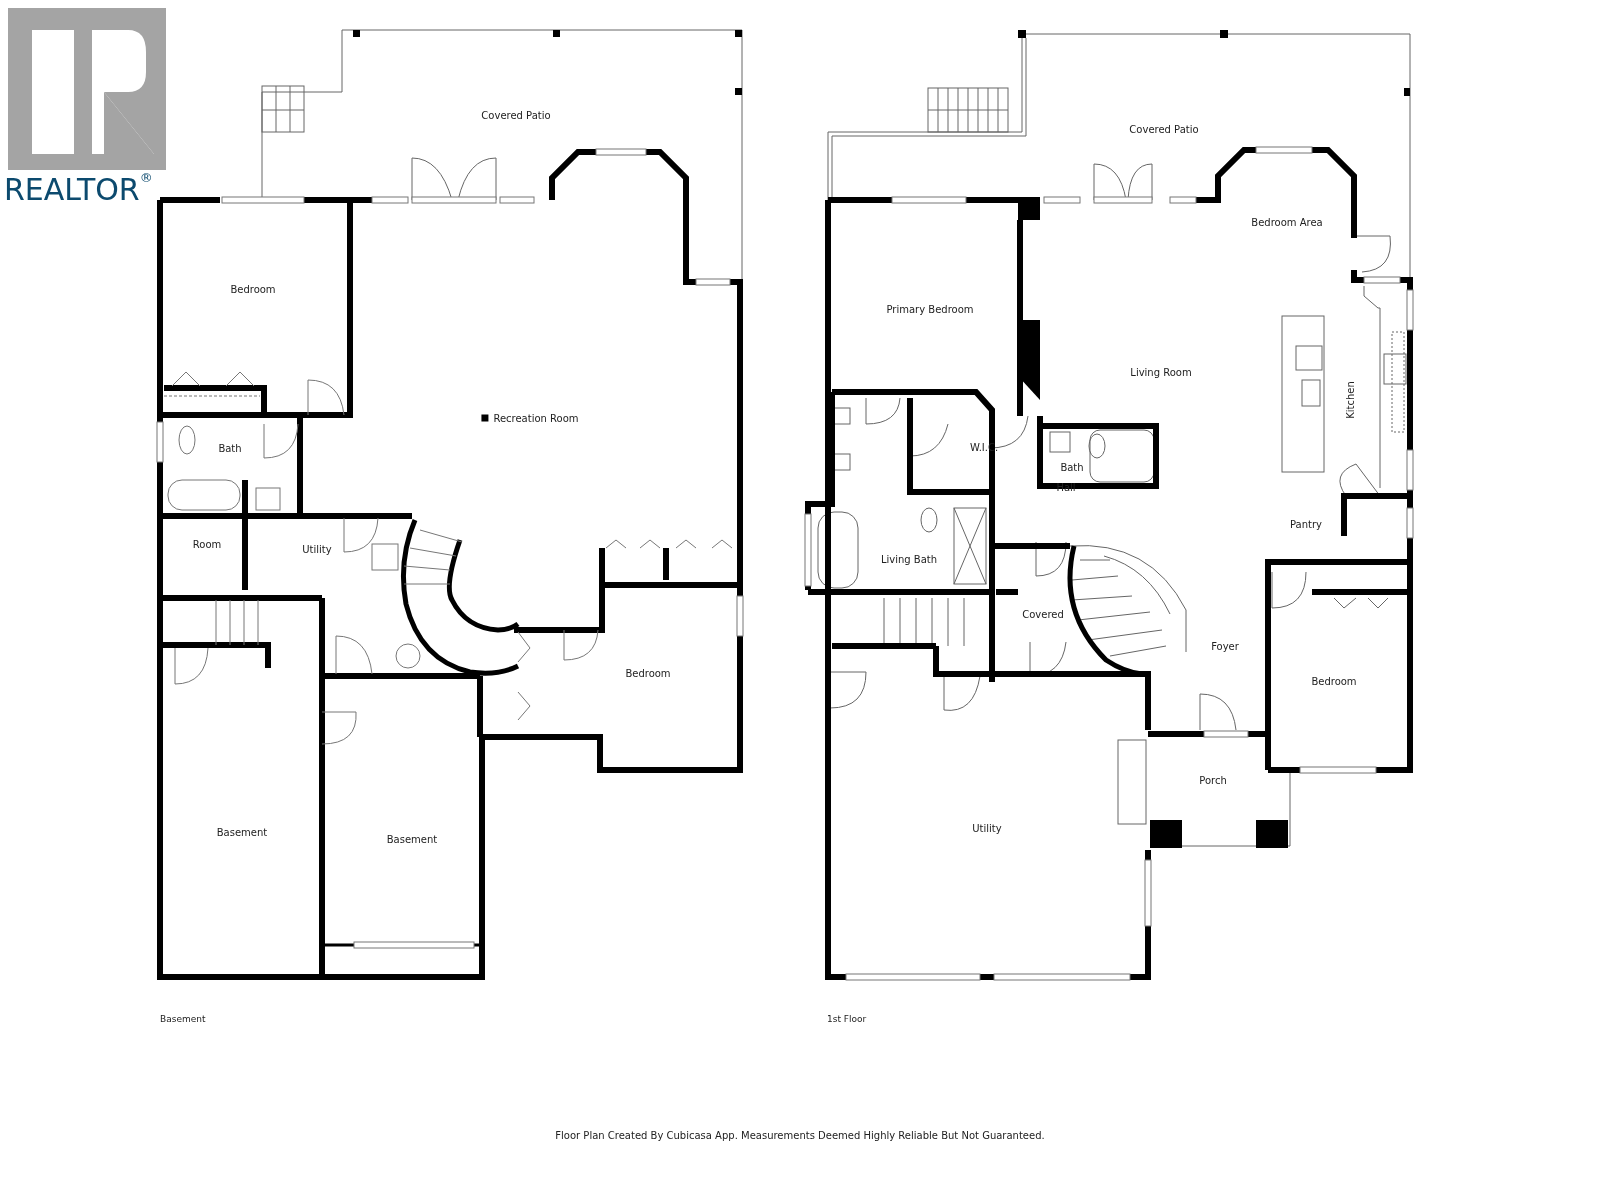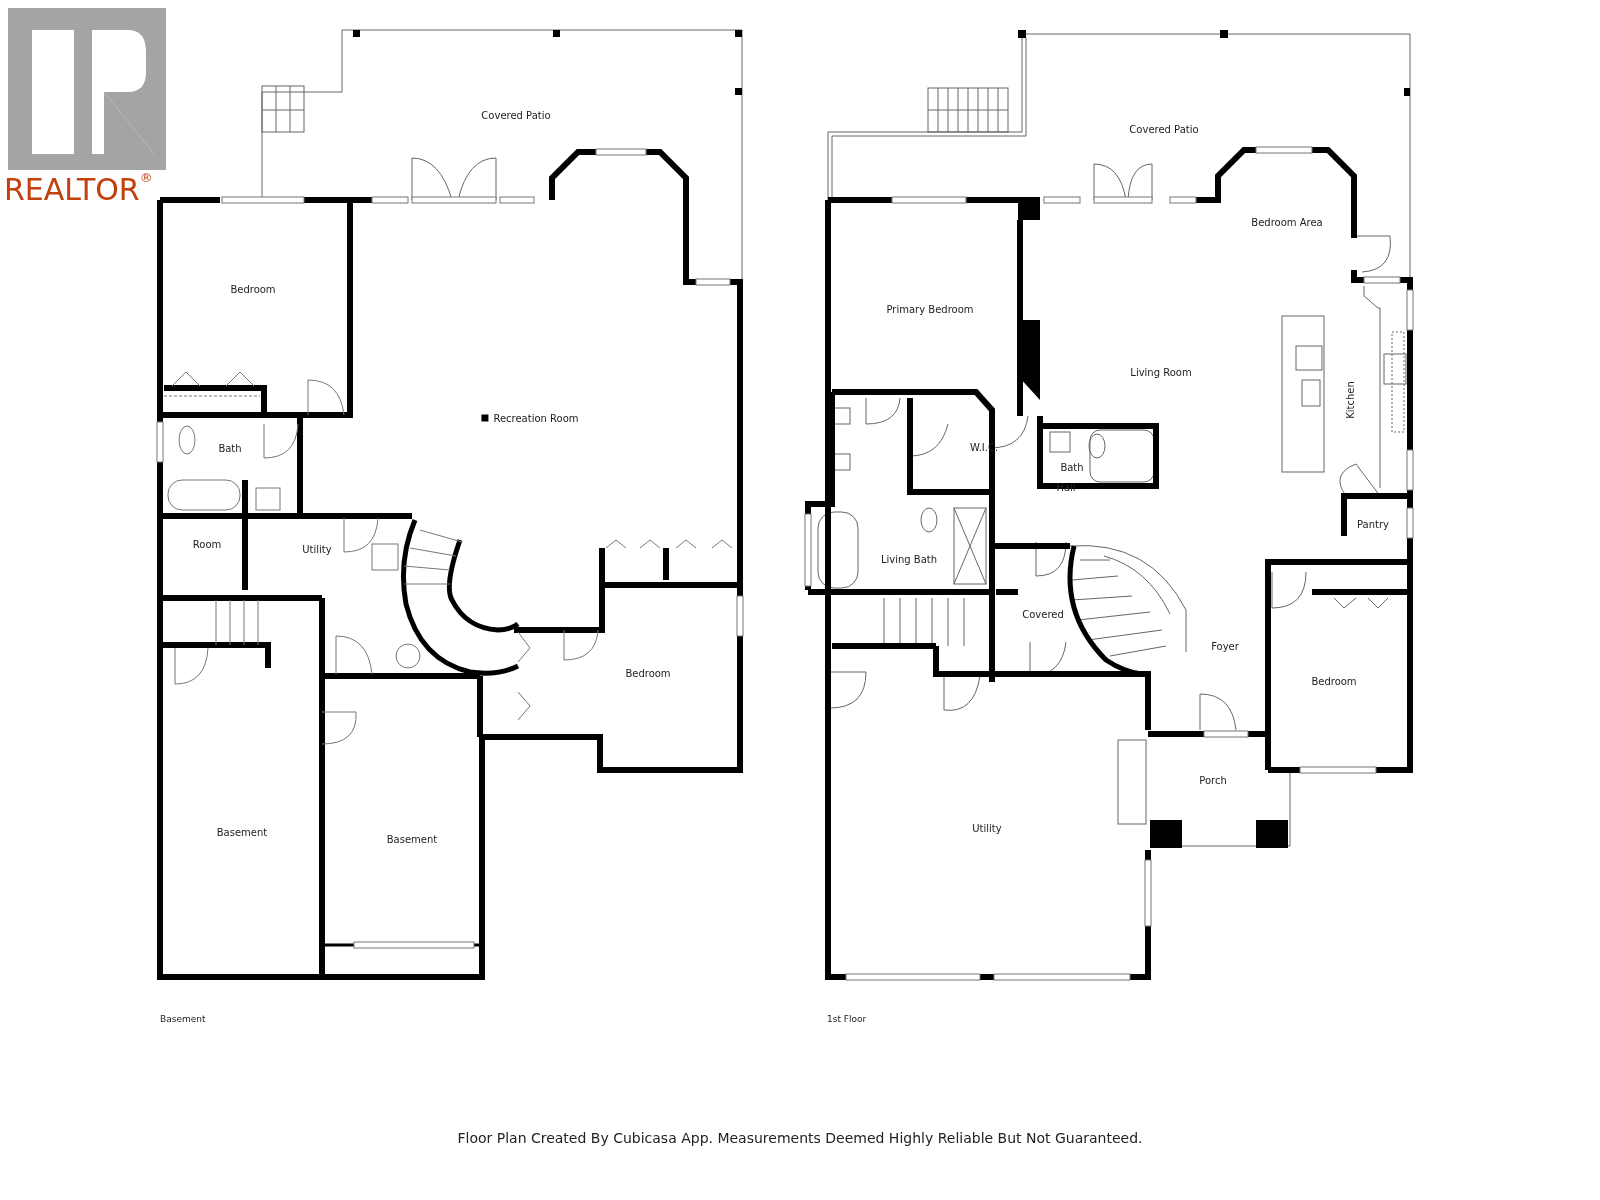--- a/index.html
+++ b/index.html
@@ -1,24 +1,24 @@
 <!DOCTYPE html>
 <html><head>
 <meta charset="utf-8">
 <style>
   html, body { margin:0; padding:0; background:#ffffff; }
   body { width:1600px; height:1200px; position:relative; overflow:hidden; font-family:"DejaVu Sans", sans-serif; }
   #plan { position:absolute; left:0; top:0; width:1600px; height:1200px; }
   .logo { position:absolute; left:8px; top:8px; width:158px; height:162px; background:#a4a4a4; }
-  .logo-text { position:absolute; left:4px; top:172px; font-family:"DejaVu Sans", sans-serif; font-size:30px; color:#c2410c; letter-spacing:0px; font-weight:normal; }
+  .logo-text { position:absolute; left:4px; top:172px; font-family:"DejaVu Sans", sans-serif; font-size:30px; color:#0c4a6e; letter-spacing:0px; font-weight:normal; }
   .logo-text sup { font-size:13px; vertical-align:top; position:relative; top:-2px; }
   .lbl { position:absolute; font-size:10px; color:#222; white-space:nowrap; transform:translate(-50%,-50%); }
   .lbl.rot { transform:translate(-50%,-50%) rotate(-90deg); }
   .floor-title { position:absolute; font-size:9px; color:#222; }
-  .footer { position:absolute; left:0; width:1600px; top:1130px; text-align:center; font-size:14px; color:#222; }
+  .footer { position:absolute; left:0; width:1600px; top:1130px; text-align:center; font-size:10px; color:#222; }
   .marker { display:inline-block; width:7px; height:7px; background:#000; margin-right:5px; vertical-align:middle; position:relative; top:-1px; }
 </style>
 </head>
 <body>
 
 <div class="logo">
   <svg width="158" height="162" viewBox="0 0 158 162">
     <rect x="0" y="0" width="158" height="162" fill="#a4a4a4"></rect>
     <rect x="24" y="22" width="42" height="124" fill="#fff"></rect>
     <path d="M84 22 L120 22 Q138 22 138 44 L138 64 Q138 84 120 84 L96 84 L146 146 L84 146 Z" fill="#fff"></path>
@@ -250,21 +250,21 @@
 
 <div>
   <div class="lbl" style="left:1164px;top:129px">Covered Patio</div>
   <div class="lbl" style="left:1287px;top:222px">Bedroom Area</div>
   <div class="lbl" style="left:930px;top:309px">Primary Bedroom</div>
   <div class="lbl" style="left:1161px;top:372px">Living Room</div>
   <div class="lbl rot" style="left:1350px;top:400px">Kitchen</div>
   <div class="lbl" style="left:984px;top:447px">W.I.C.</div>
   <div class="lbl" style="left:1072px;top:467px">Bath</div>
   <div class="lbl" style="left:1066px;top:487px">Hall</div>
-  <div class="lbl" style="left:1373px;top:524px">Pantry</div>
+  <div class="lbl" style="left:1306px;top:524px">Pantry</div>
   <div class="lbl" style="left:909px;top:559px">Living Bath</div>
   <div class="lbl" style="left:1043px;top:614px">Covered</div>
   <div class="lbl" style="left:1225px;top:646px">Foyer</div>
   <div class="lbl" style="left:1334px;top:681px">Bedroom</div>
   <div class="lbl" style="left:1213px;top:780px">Porch</div>
   <div class="lbl" style="left:987px;top:828px">Utility</div>
   <div class="floor-title" style="left:827px;top:1014px">1st Floor</div>
 </div>
 
 <div class="footer">Floor Plan Created By Cubicasa App. Measurements Deemed Highly Reliable But Not Guaranteed.</div>

